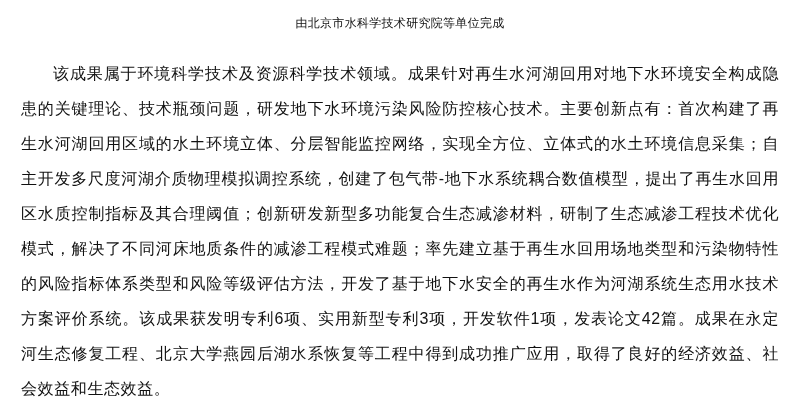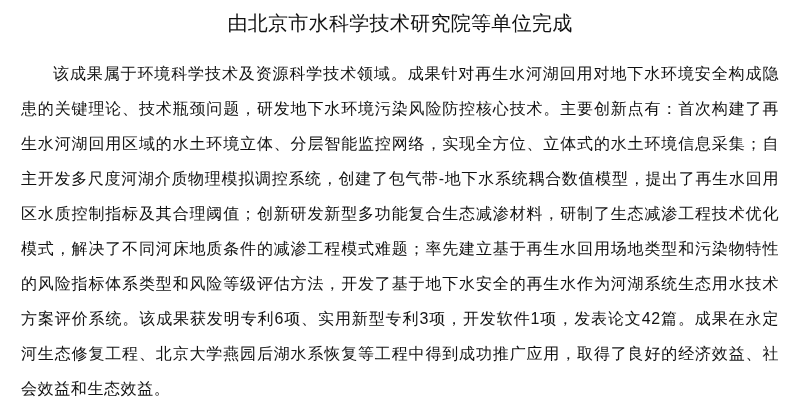--- a/index.html
+++ b/index.html
@@ -17,21 +17,21 @@
   .page {
     width: 800px;
     height: 404px;
     box-sizing: border-box;
     background: #ffffff;
   }
   .doc-title {
     margin: 12px 0 0 0;
     padding: 0;
     text-align: center;
-    font-size: 20px;
+    font-size: 12px;
     font-weight: 400;
     letter-spacing: 0.3px;
     line-height: 22px;
     color: #111111;
   }
   .doc-paragraph {
     margin: 22px 21px 0 21px;
     padding: 0;
     font-size: 16px;
     line-height: 35px;

